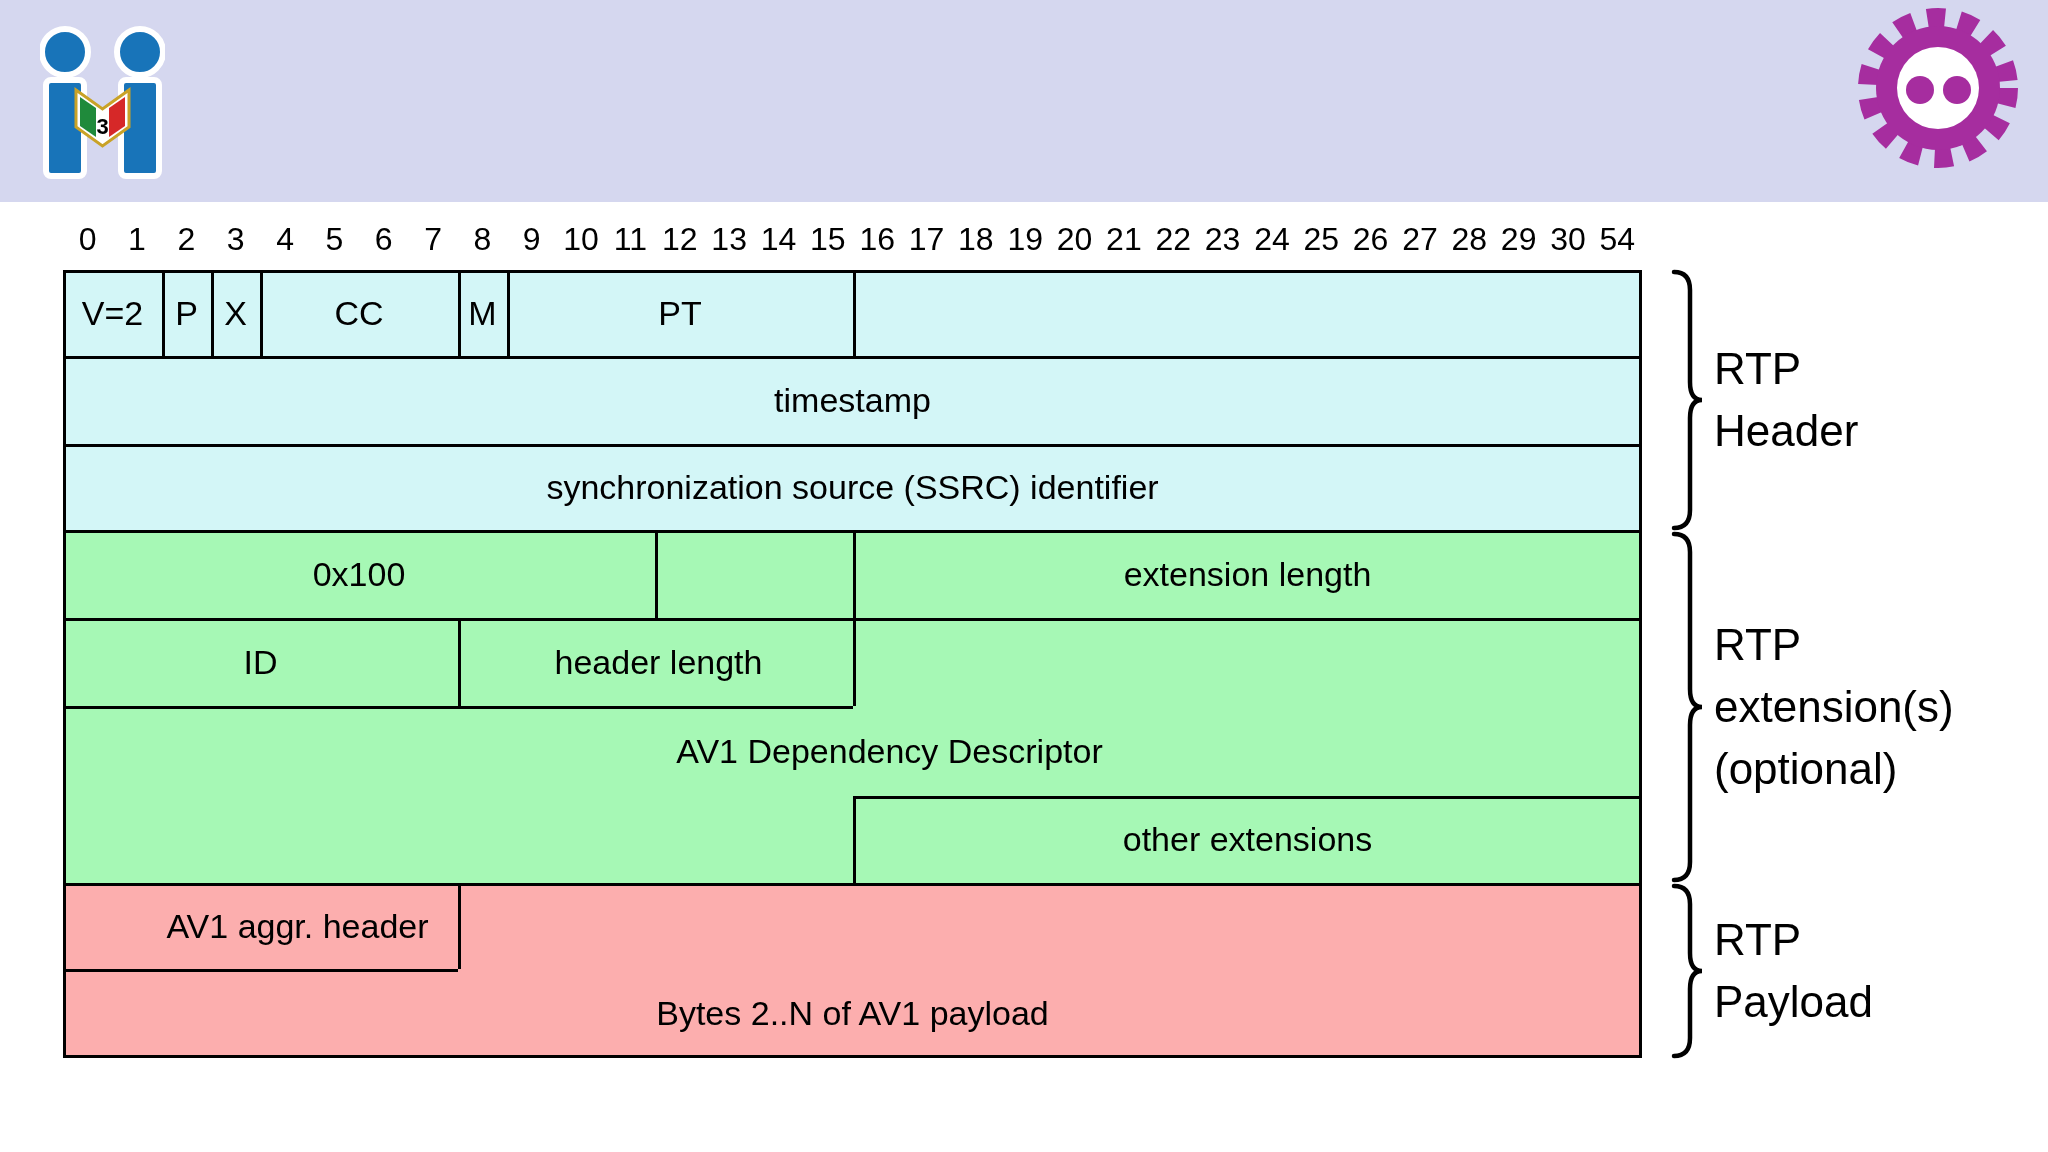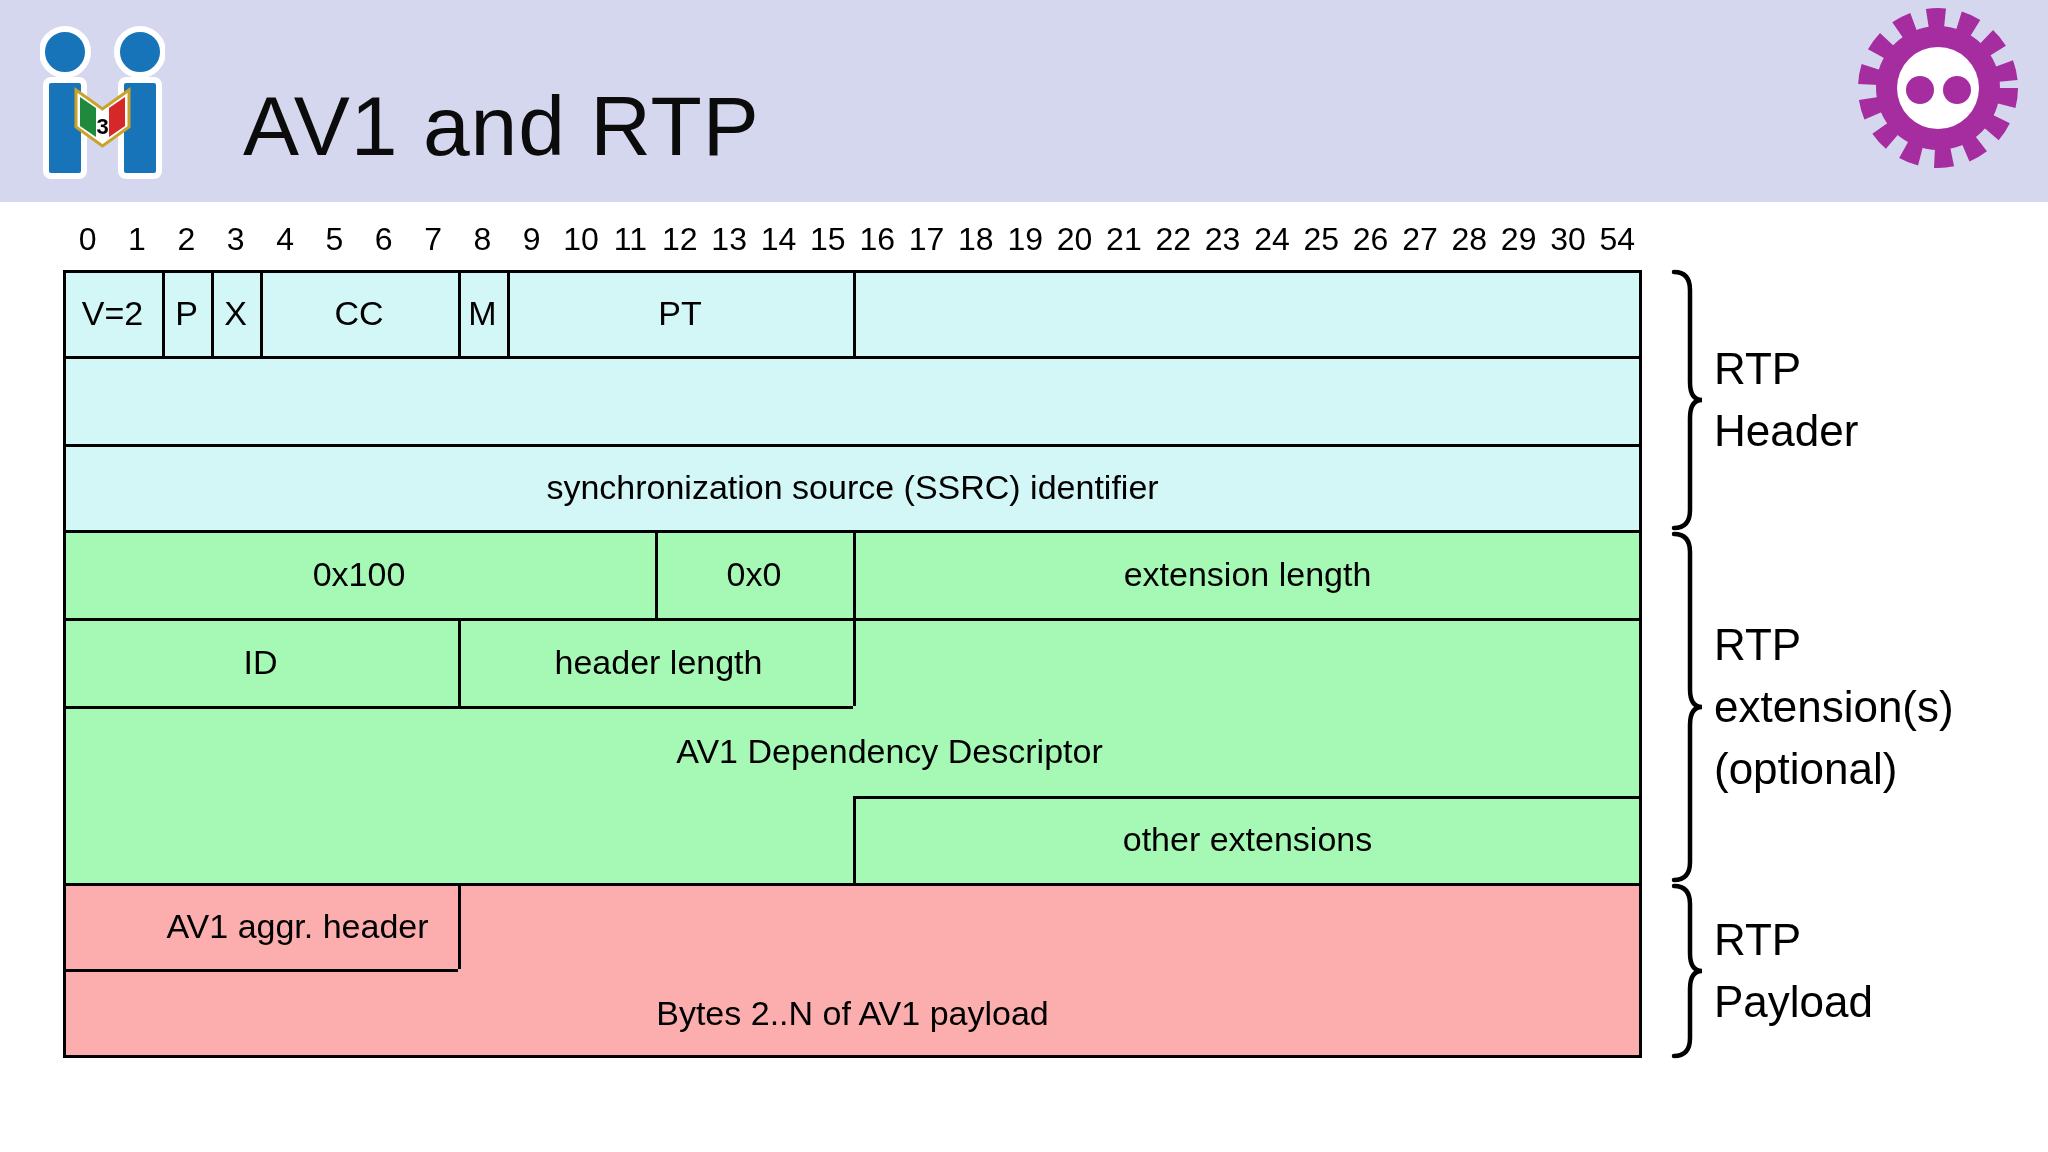--- a/index.html
+++ b/index.html
@@ -47,21 +47,20 @@
     <rect class="logo-blue" x="6" y="66" width="38" height="96" rx="5"></rect>
     <rect class="logo-blue" x="81" y="66" width="38" height="96" rx="5"></rect>
     <circle class="logo-blue" cx="25" cy="38" r="23"></circle>
     <circle class="logo-blue" cx="100" cy="38" r="23"></circle>
     <polygon points="36,76 62.5,95 89,76 89,113 62.5,132 36,113" fill="#ffffff" stroke="#C9A227" stroke-width="3"></polygon>
     <polygon points="40,83 56,94 56,123 40,112" fill="#1F8A3B"></polygon>
     <polygon points="85,83 69,94 69,123 85,112" fill="#D62828"></polygon>
     <text x="62.5" y="120" text-anchor="middle" font-size="22" font-weight="bold" fill="#000">3</text>
   </svg>
 
-  <div class="title">AV1 and RTP</div>
 
   <svg class="gear-svg" width="164" height="164" viewBox="0 0 164 164">
     <circle class="gear-teeth" cx="82" cy="82" r="67"></circle>
     <circle class="gear-part" cx="82" cy="82" r="62"></circle>
     <circle cx="82" cy="82" r="41" fill="#ffffff"></circle>
     <circle class="gear-part" cx="64" cy="84" r="14"></circle>
     <circle class="gear-part" cx="101" cy="84" r="14"></circle>
   </svg>
 
   <div class="bitruler">
@@ -132,23 +131,23 @@
     <div class="vl" style="left:790px;top:348px;height:88px"></div>
     <div class="vl" style="left:790px;top:526px;height:87px"></div>
     <div class="vl" style="left:395px;top:613px;height:86px"></div>
 
     <div class="cell" style="left:0;top:0;width:99px;height:86px">V=2</div>
     <div class="cell" style="left:99px;top:0;width:49px;height:86px">P</div>
     <div class="cell" style="left:148px;top:0;width:49px;height:86px">X</div>
     <div class="cell" style="left:197px;top:0;width:198px;height:86px">CC</div>
     <div class="cell" style="left:395px;top:0;width:49px;height:86px">M</div>
     <div class="cell" style="left:444px;top:0;width:346px;height:86px">PT</div>
+    <div class="cell" style="left:0;top:86px;width:1579px;height:88px">timestamp</div>
     <div class="cell" style="left:0;top:174px;width:1579px;height:86px">synchronization source (SSRC) identifier</div>
     <div class="cell" style="left:0;top:260px;width:592px;height:88px">0x100</div>
-    <div class="cell" style="left:592px;top:260px;width:198px;height:88px">0x0</div>
     <div class="cell" style="left:790px;top:260px;width:789px;height:88px">extension length</div>
     <div class="cell" style="left:0;top:348px;width:395px;height:88px">ID</div>
     <div class="cell" style="left:398px;top:348px;width:395px;height:88px">header length</div>
     <div class="cell bold" style="left:0;top:436px;width:1579px;height:90px">AV1 Dependency Descriptor</div>
     <div class="cell" style="left:790px;top:526px;width:789px;height:87px">other extensions</div>
     <div class="cell bold" style="left:0;top:613px;width:395px;height:86px">AV1 aggr. header</div>
     <div class="cell" style="left:0;top:699px;width:1579px;height:89px">Bytes 2..N of AV1 payload</div>
   </div>
 
   <svg class="braces-svg" width="60" height="810" viewBox="0 0 60 810">

